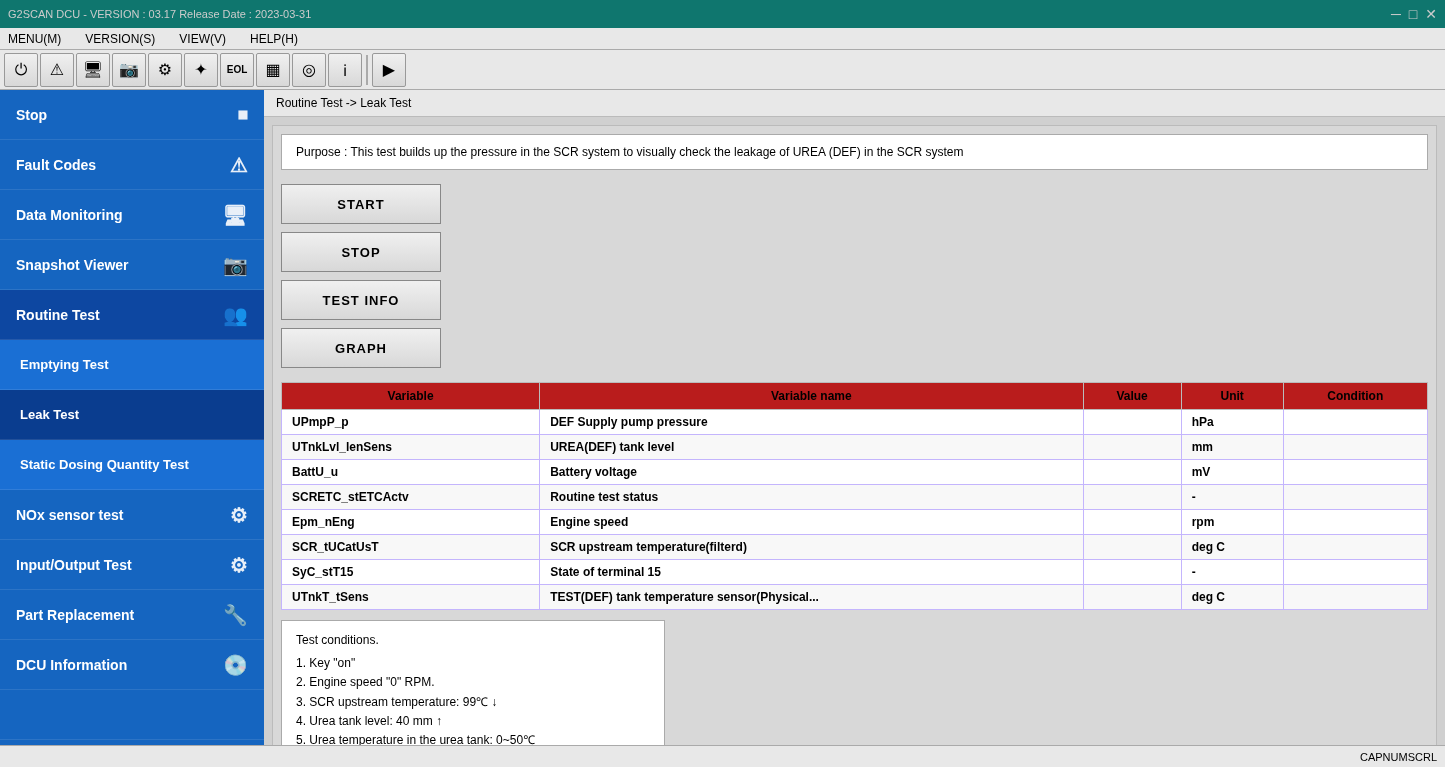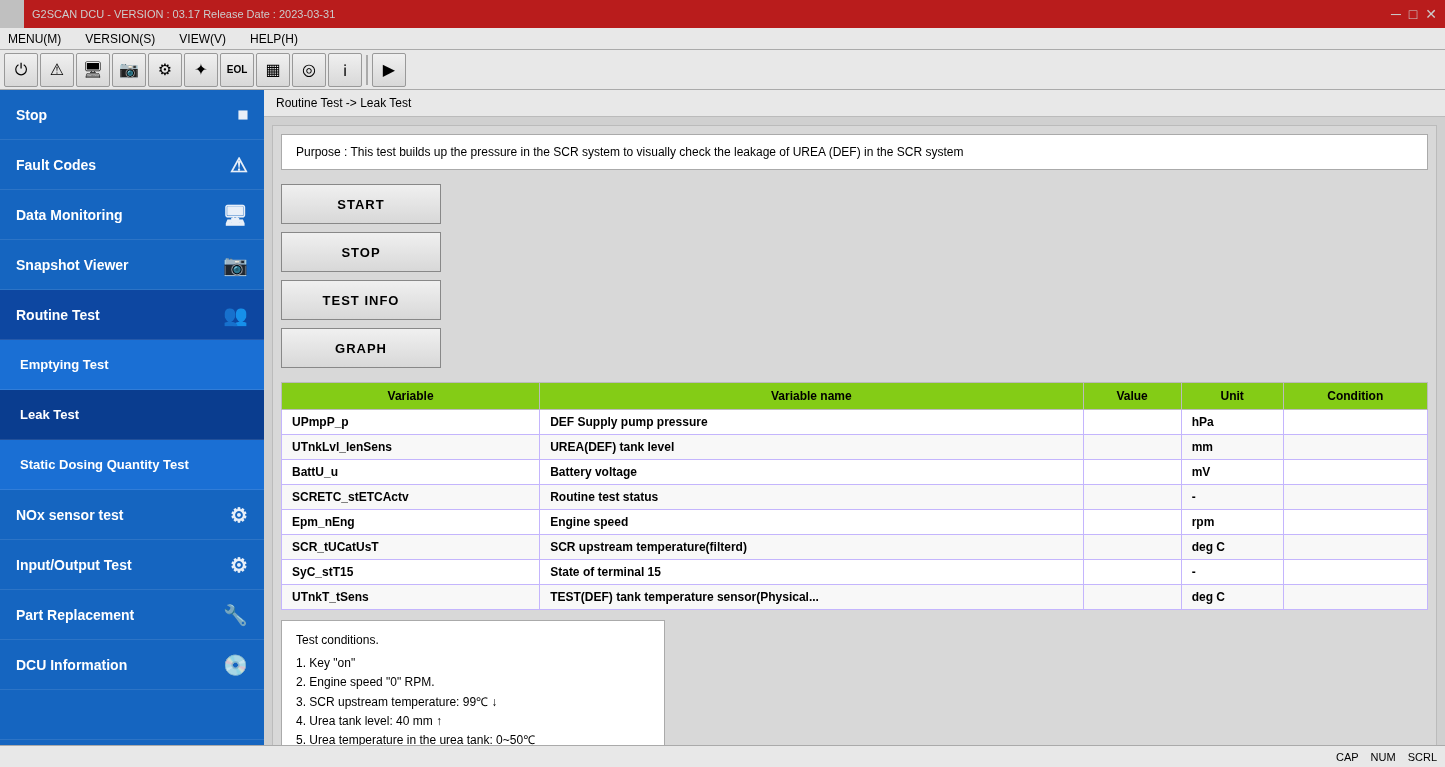--- a/index.html
+++ b/index.html
@@ -9,29 +9,28 @@
       background: #c0c0c0;
       width: 1445px;
       height: 767px;
       overflow: hidden;
       display: flex;
       flex-direction: column;
     }
 
     
     .title-bar {
-      background: #b91c1c;
+      background: #0f766e;
       color: #ccc;
       height: 28px;
       display: flex;
       align-items: center;
       justify-content: space-between;
       padding: 0 8px;
       font-size: 11px;
-      margin-left: 24px;
     }
     .title-bar-controls {
       display: flex;
       gap: 8px;
     }
     .title-bar-btn {
       color: #ccc;
       cursor: pointer;
       font-size: 14px;
       background: none;
@@ -185,21 +184,21 @@
 
     
     .data-table {
       width: 100%;
       border-collapse: collapse;
       background: white;
       margin-bottom: 10px;
       font-size: 12px;
     }
     .data-table th {
-      background: #84cc16;
+      background: #b91c1c;
       border: 1px solid #bbb;
       padding: 6px 10px;
       font-weight: bold;
     }
     .data-table td {
       border: 1px solid #c4b5fd;
       padding: 5px 10px;
       font-weight: bold;
     }
     .data-table tr:nth-child(even) td { background: #f8f8f8; }
@@ -217,21 +216,20 @@
     
     .status-bar {
       height: 22px;
       background: #e8e8e8;
       border-top: 1px solid #aaa;
       display: flex;
       align-items: center;
       justify-content: flex-end;
       padding: 0 8px;
       font-size: 11px;
-      gap: 12px;
     }
   </style>
 </head>
 <body>
 
 <div class="title-bar">
   <span>G2SCAN DCU - VERSION : 03.17 Release Date : 2023-03-31</span>
   <div class="title-bar-controls">
     <button class="title-bar-btn">─</button>
     <button class="title-bar-btn">□</button>

